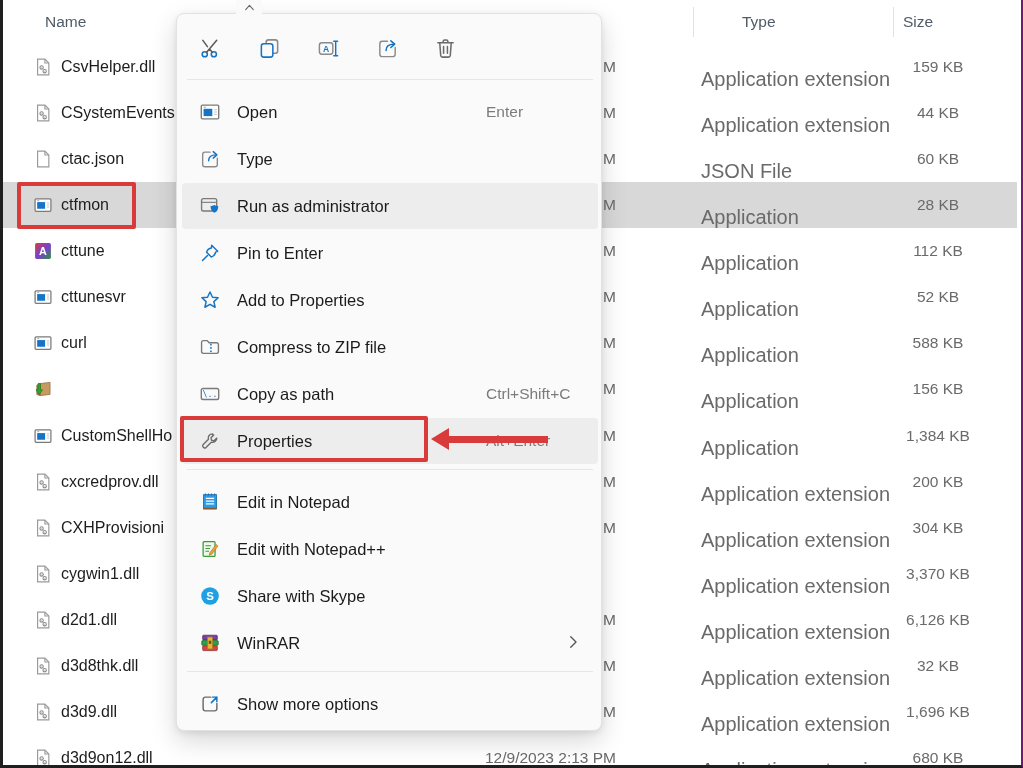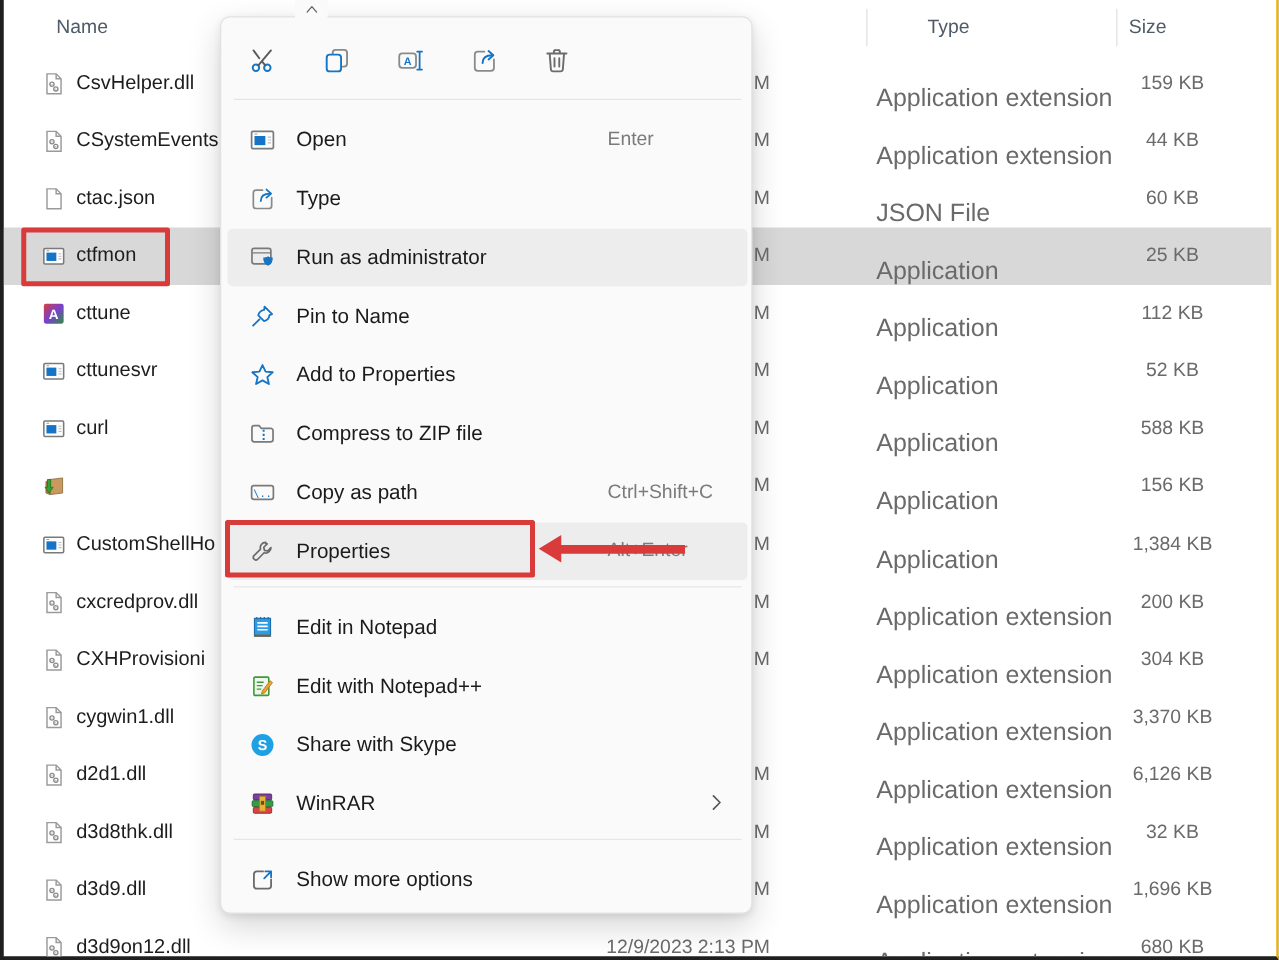--- a/index.html
+++ b/index.html
@@ -1,20 +1,20 @@
 <!DOCTYPE html>
 <html><head>
 <meta charset="utf-8">
 <style>
   * { margin:0; padding:0; box-sizing:border-box; }
   body { font-family:"Liberation Sans", sans-serif; background:#888; }
   .screen {
     position:relative; width:1023px; height:768px; background:#fff;
     overflow:hidden;
-    border-left:3px solid #1f1f1f; border-right:2px solid #eab308; border-bottom:3px solid #1f1f1f;
+    border-left:3px solid #1f1f1f; border-right:2px solid #701a75; border-bottom:3px solid #1f1f1f;
   }
   
   .col-header { position:absolute; top:0; height:44px; line-height:44px; font-size:15.5px; color:#4f5b68; }
   .hdr-name { left:42px; }
   .hdr-type { left:739px; }
   .hdr-size { left:900px; }
   .hdr-sep  { position:absolute; top:7px; width:1px; height:30px; background:#e1e1e1; }
   .sep-type { left:690px; } .sep-size { left:890px; }
   
   .file-row { position:absolute; left:0; width:1014px; height:46px; }
@@ -116,21 +116,21 @@
           <svg viewBox="0 0 24 24">
             <rect x="2.5" y="4.5" width="19" height="15" rx="1.2" fill="#fff" stroke="#7a7a7a" stroke-width="1.5"></rect>
             <path d="M5 6.8 h2.5" stroke="#9a9a9a" stroke-width="1"></path>
             <rect x="5" y="8.5" width="9.5" height="8" fill="#1574c5"></rect>
             <path d="M16.5 9.5 h3 M16.5 12 h3 M16.5 14.5 h3" stroke="#bdbdbd" stroke-width="1"></path>
           </svg>
         </span>
     <span class="f-name">ctfmon</span>
     <span class="f-date">M</span>
     <span class="f-type">Application</span>
-    <span class="f-size">25 KB</span>
+    <span class="f-size">28 KB</span>
   </div>
       <div class="file-row" style="top: 228px;">
     <span class="f-icon">
           <svg viewBox="0 0 24 24">
             <defs>
               <linearGradient id="ctg" x1="0" y1="0" x2="1" y2="1">
                 <stop offset="0" stop-color="#d43f3f"></stop>
                 <stop offset="0.5" stop-color="#7a3fd0"></stop>
                 <stop offset="1" stop-color="#2f8f3f"></stop>
               </linearGradient>
@@ -376,21 +376,21 @@
     <span class="mi-shortcut"></span>
 
   </div>
         <div class="menu-item" style="top: 216px;">
     <span class="mi-icon">
             <svg viewBox="0 0 24 24">
               <path d="M13.8 3.6 l6.6 6.6 -2.3 0.9 a6.2 6.2 0 0 1 -4.7 5.2 L8.3 11.2 a6.2 6.2 0 0 1 5.2 -4.7 z" fill="none" stroke="#1574c5" stroke-width="1.6" stroke-linejoin="round"></path>
               <path d="M9.3 14.7 L3.8 20.2" stroke="#1574c5" stroke-width="1.6" stroke-linecap="round"></path>
             </svg>
           </span>
-    <span class="mi-label">Pin to Name</span>
+    <span class="mi-label">Pin to Enter</span>
     <span class="mi-shortcut"></span>
 
   </div>
         <div class="menu-item" style="top: 263px;">
     <span class="mi-icon">
             <svg viewBox="0 0 24 24">
               <path d="M12 3.3 l2.7 5.7 6.2 0.6 -4.7 4.2 1.4 6.1 -5.6 -3.2 -5.6 3.2 1.4 -6.1 -4.7 -4.2 6.2 -0.6 z" fill="none" stroke="#1574c5" stroke-width="1.6" stroke-linejoin="round"></path>
             </svg>
           </span>
     <span class="mi-label">Add to Properties</span>

